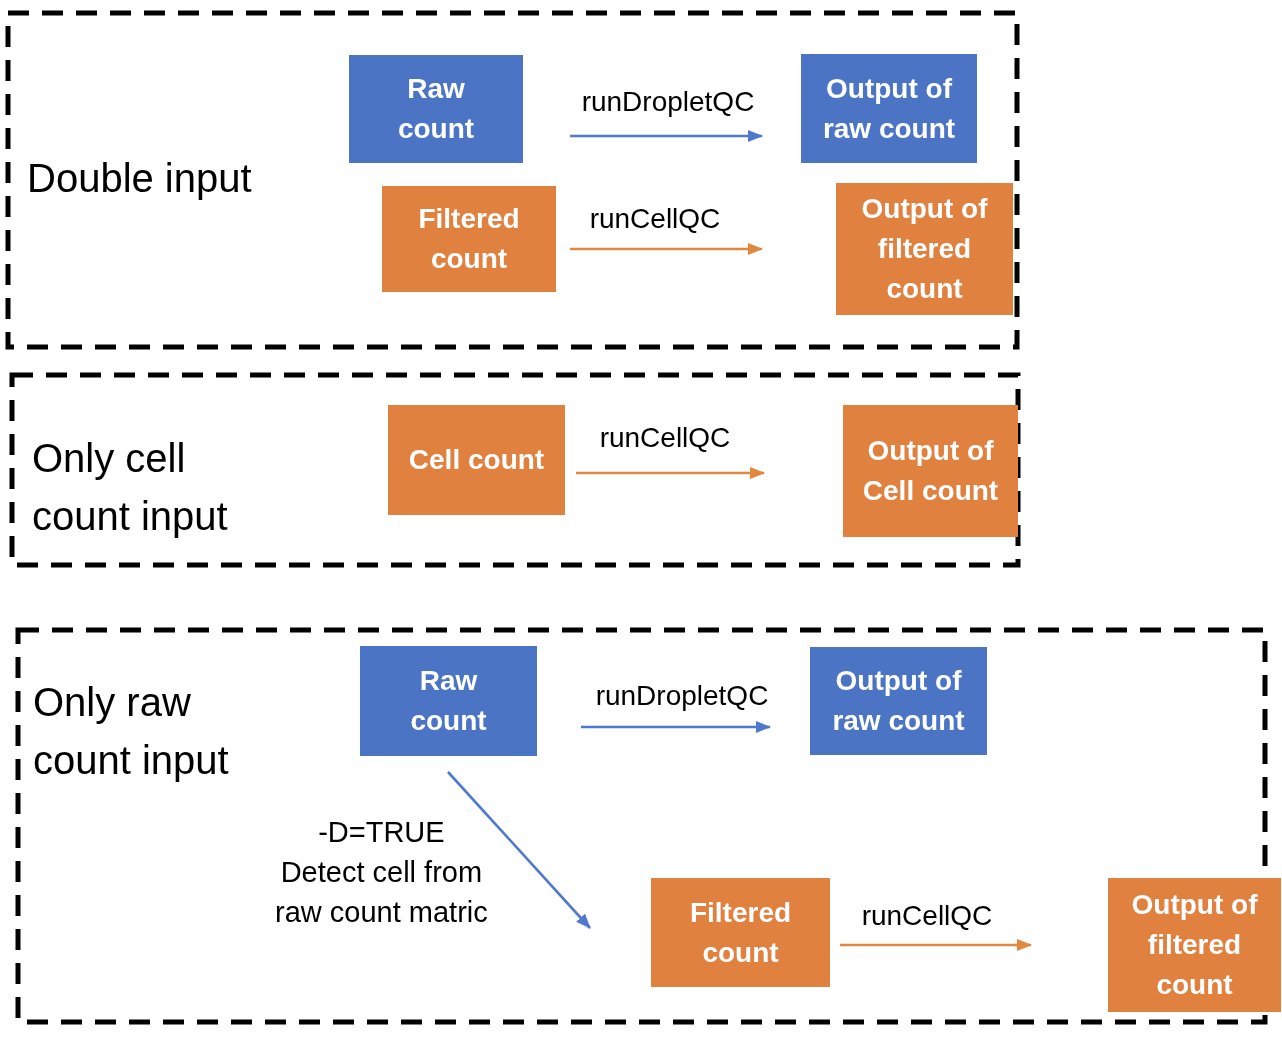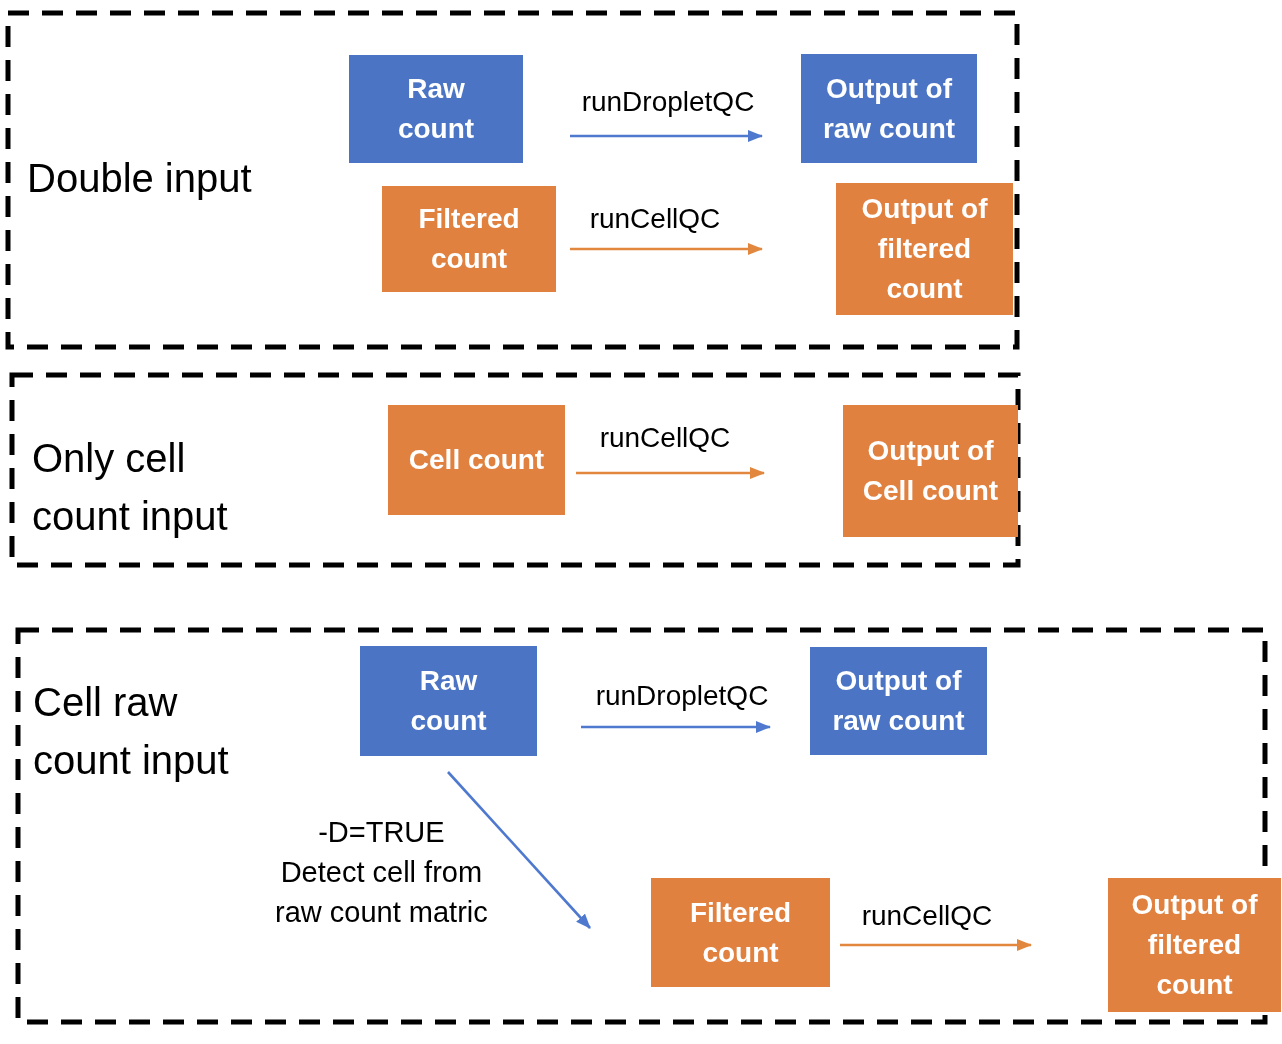--- a/index.html
+++ b/index.html
@@ -97,21 +97,21 @@
 filtered
 count</div>
 
   <div class="sec-title" id="s2-title">Only cell
 count input</div>
   <div class="box orange" id="s2-cell">Cell count</div>
   <div class="fn-label" id="s2-fn">runCellQC</div>
   <div class="box orange" id="s2-out-cell">Output of
 Cell count</div>
 
-  <div class="sec-title" id="s3-title">Cell raw
+  <div class="sec-title" id="s3-title">Only raw
 count input</div>
   <div class="box blue" id="s3-raw">Raw
 count</div>
   <div class="fn-label" id="s3-fn1">runDropletQC</div>
   <div class="box blue" id="s3-out-raw">Output of
 raw count</div>
   <div class="note" id="s3-note">-D=TRUE
 Detect cell from
 raw count matric</div>
   <div class="box orange" id="s3-filtered">Filtered

